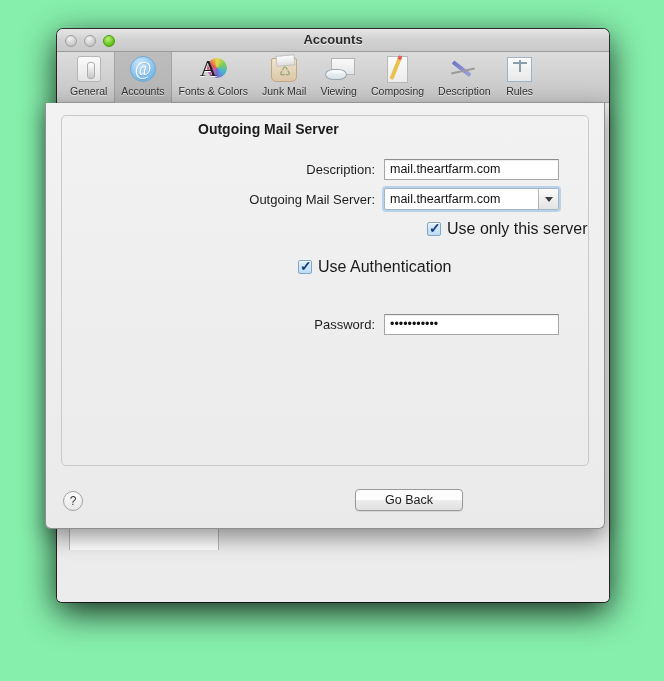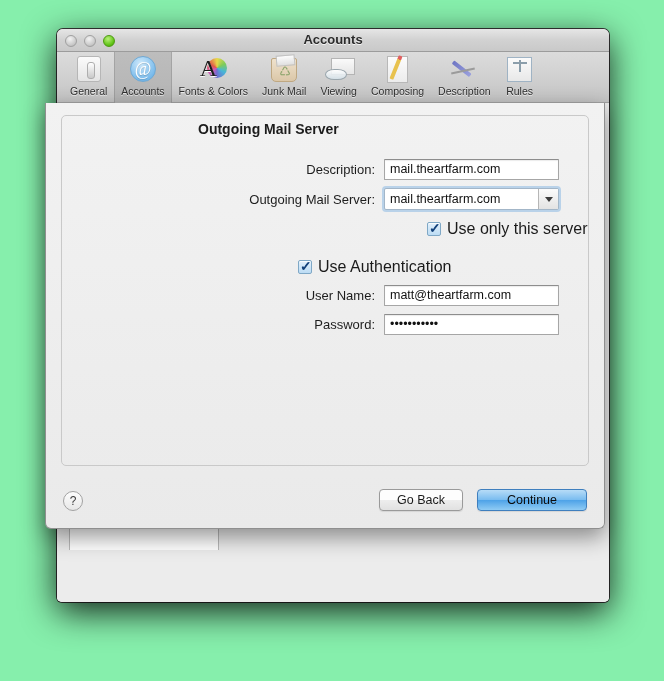--- a/index.html
+++ b/index.html
@@ -312,21 +312,21 @@
     background: linear-gradient(to bottom, #fdfdfd 0%, #fdfdfd 48%, #ededed 52%, #e1e1e1 100%);
     font-size: 12.5px; color: #1a1a1a;
     display: flex; align-items: center; justify-content: center;
     box-shadow: 0 1px 1px rgba(0,0,0,.09);
   }
   .btn.default {
     border-color: #3f7fbe; color: #0b0b0b;
     background: linear-gradient(to bottom, #b7dcf7 0%, #7bbdf0 48%, #4fa3e8 52%, #8fcbf4 100%);
   }
   #btn-cancel  { position: absolute; left: 139px;  bottom: 17px; width: 88px; }
-  #btn-goback  { position: absolute; right: 141px; bottom: 17px; width: 84px; }
+  #btn-goback  { position: absolute; right: 141px; bottom: 17px; width: 108px; }
   #btn-continue{ position: absolute; right: 17px;  bottom: 17px; width: 110px; }
   #sheet-help {
     position: absolute; left: 17px; bottom: 17px;
     width: 20px; height: 20px; border-radius: 50%;
     border: 1px solid #a2a2a2;
     background: linear-gradient(to bottom, #fdfdfd, #e7e7e7);
     font-size: 12px; color: #3c3c3c; text-align: center; line-height: 18px;
   }
 </style>
 </head>
@@ -547,28 +547,23 @@
     <div class="cbx-row" style="left:381px; top:117px;">
       <span class="cbx"></span>
       <span class="cbx-lab">Use only this server</span>
     </div>
 
     <div class="cbx-row" style="left:252px; top:155px;">
       <span class="cbx"></span>
       <span class="cbx-lab">Use Authentication</span>
     </div>
 
-    <div class="form-row" style="top:182px;">
-      <div class="form-label">User Name:</div>
-      <div class="tf">matt@theartfarm.com</div>
-    </div>
 
     <div class="form-row" style="top:211px;">
       <div class="form-label">Password:</div>
       <div class="tf">•••••••••••</div>
     </div>
 
     <div id="sheet-help">?</div>
     <div class="btn" id="btn-goback">Go Back</div>
-    <div class="btn default" id="btn-continue">Continue</div>
   </div>
 
 </div>
 
 </body></html>

